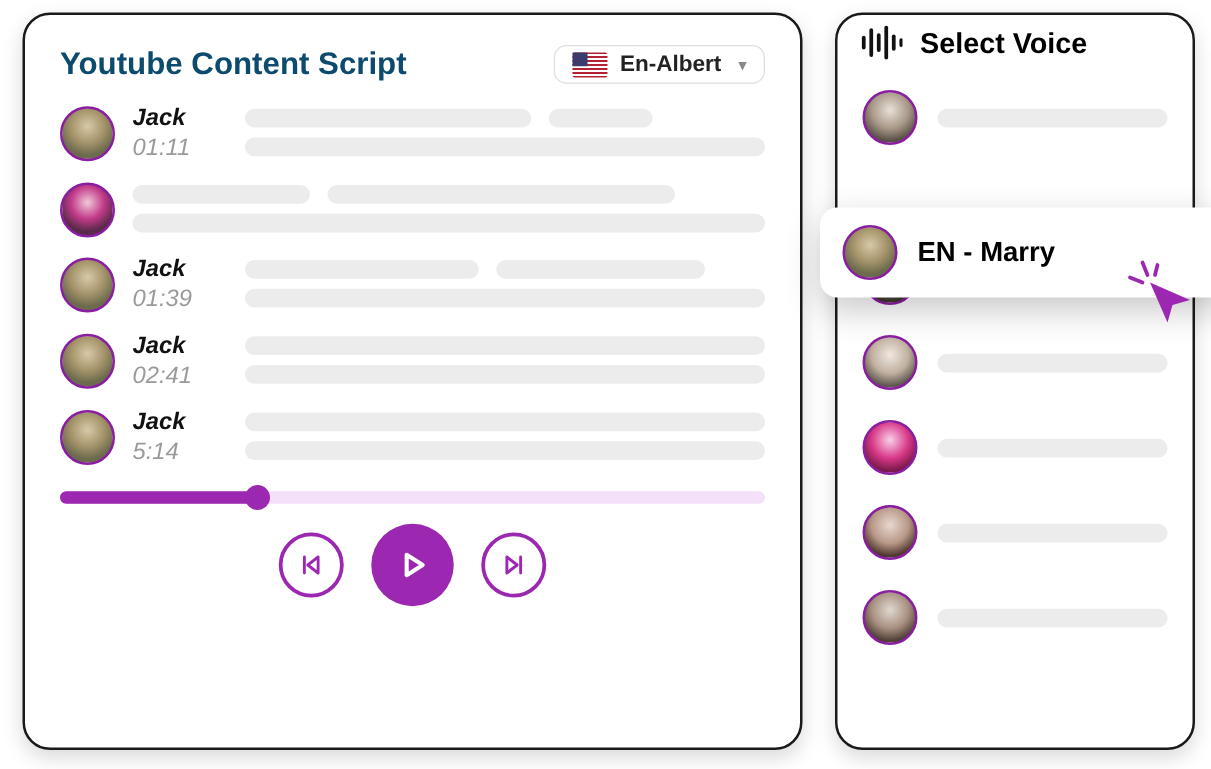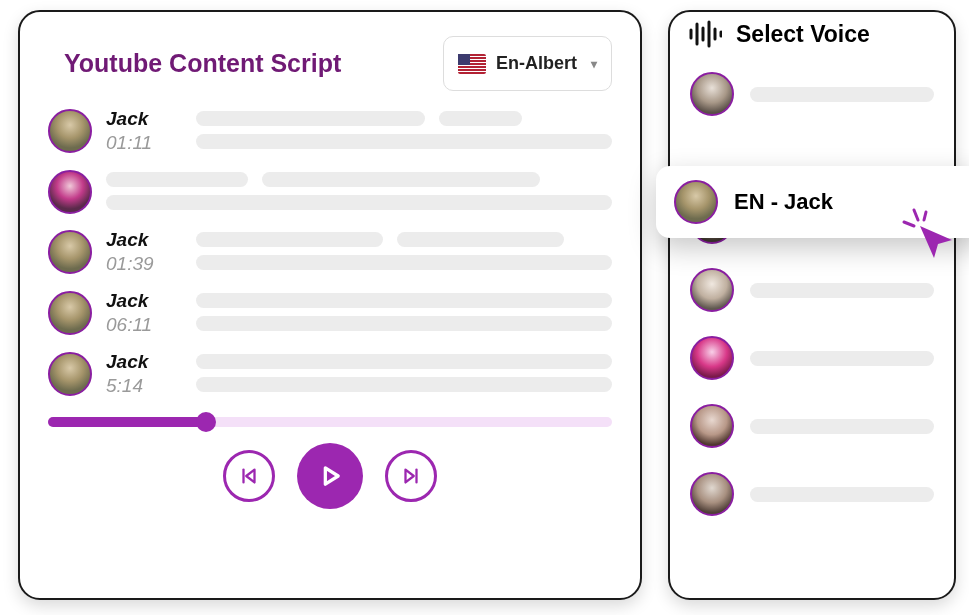--- a/index.html
+++ b/index.html
@@ -34,30 +34,29 @@
   }
   .header-row {
     display: flex;
     justify-content: space-between;
     align-items: center;
     margin-bottom: 18px;
   }
   .title {
     font-size: 25px;
     font-weight: 700;
-    color: #701a75;
-    margin-left: 16px;
+    color: #0c4a6e;
   }
   .lang-selector {
     display: flex;
     align-items: center;
     gap: 10px;
     border: 1px solid #ddd;
     border-radius: 10px;
-    padding: 16px 14px;
+    padding: 4px 14px;
     font-size: 18px;
     font-weight: 600;
     color: #222;
     cursor: pointer;
   }
   .flag {
     width: 28px;
     height: 20px;
     background: linear-gradient(#b22234 0%, #b22234 7.7%, #fff 7.7%, #fff 15.4%, #b22234 15.4%, #b22234 23.1%, #fff 23.1%, #fff 30.8%, #b22234 30.8%, #b22234 38.5%, #fff 38.5%, #fff 46.2%, #b22234 46.2%, #b22234 53.8%, #fff 53.8%, #fff 61.5%, #b22234 61.5%, #b22234 69.2%, #fff 69.2%, #fff 76.9%, #b22234 76.9%, #b22234 84.6%, #fff 84.6%, #fff 92.3%, #b22234 92.3%, #b22234 100%);
     position: relative;
@@ -240,21 +239,21 @@
             <div class="bar" style="width:40%"></div>
           </div>
         <div class="bar w-full"></div>
       </div>
     </div>
 
     <div class="row">
       <div class="avatar av-jack"></div>
       <div class="meta">
         <div class="speaker">Jack</div>
-        <div class="time">06:11</div>
+        <div class="time">02:41</div>
       </div>
       <div class="lines">
         <div class="bar w-full"></div>
         <div class="bar w-full"></div>
       </div>
     </div>
 
     <div class="row">
       <div class="avatar av-jack"></div>
       <div class="meta">
@@ -332,21 +331,21 @@
     </div>
     <div class="voice-row">
       <div class="avatar av-7"></div>
       <div class="voice-bar"></div>
     </div>
   </div>
 </div>
 
 <div class="selected-voice">
   <div class="avatar av-jack"></div>
-  <div class="label">EN - Jack</div>
+  <div class="label">EN - Marry</div>
 </div>
 
 <svg class="cursor" width="58" height="58" viewBox="0 0 58 58">
   <g stroke="#9c27b0" stroke-width="3" stroke-linecap="round">
     <line x1="14" y1="4" x2="18" y2="14"></line>
     <line x1="4" y1="16" x2="14" y2="20"></line>
     <line x1="26" y1="6" x2="24" y2="14"></line>
   </g>
   <path d="M20 20 L52 34 L38 38 L34 52 Z" fill="#9c27b0"></path>
 </svg>

